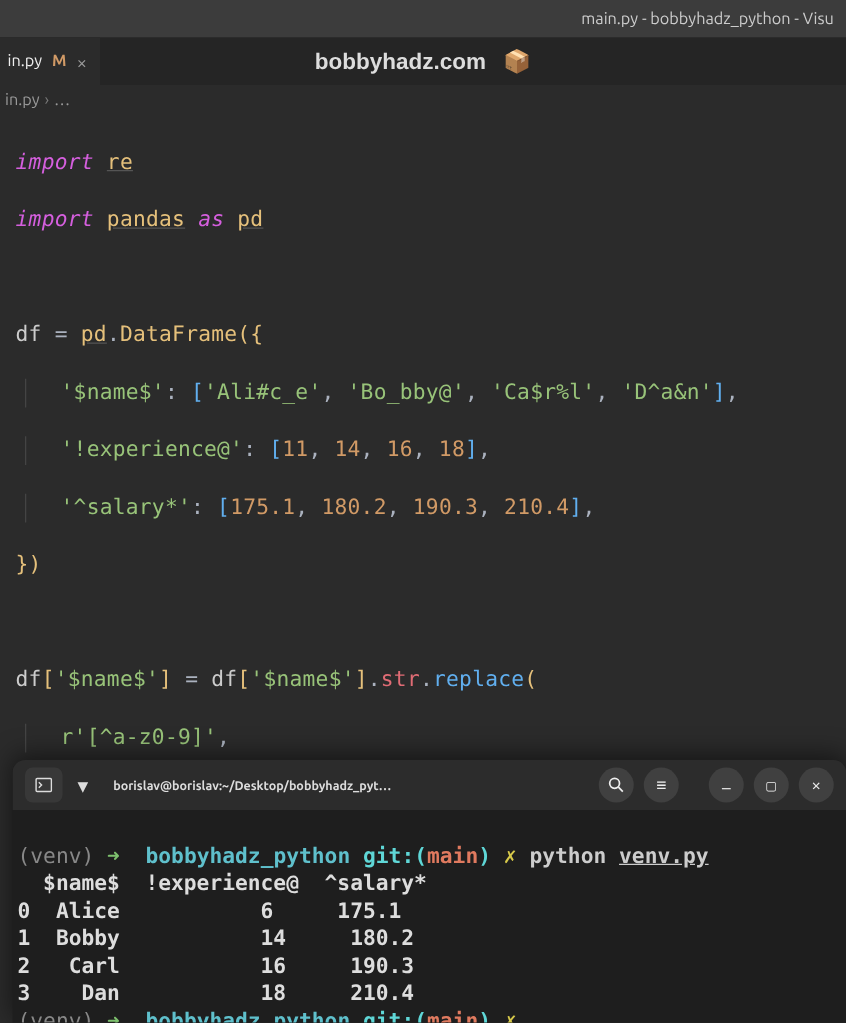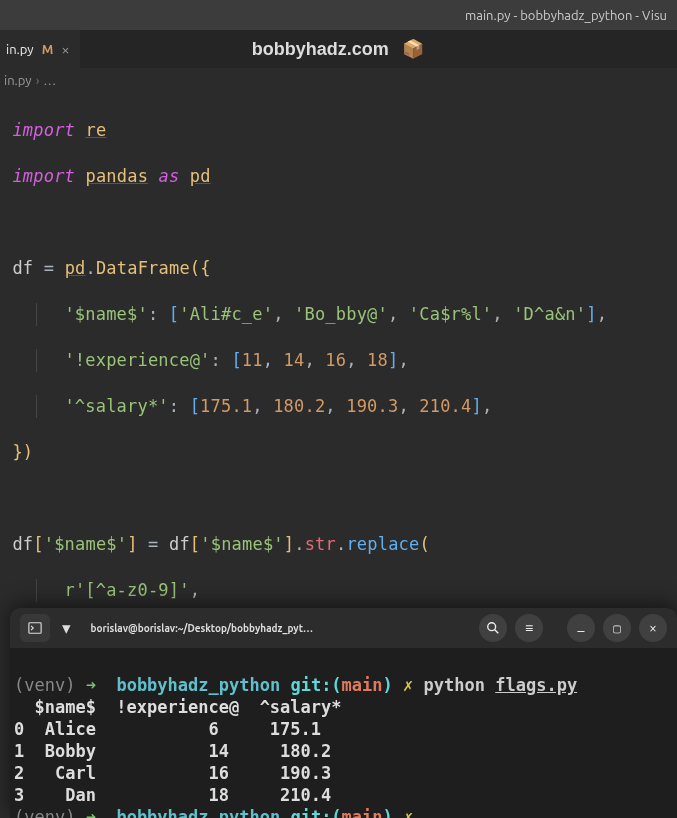--- a/index.html
+++ b/index.html
@@ -71,21 +71,21 @@
 .editor {
   padding: 4px 0 10px 2px;
   line-height: 23px;
   white-space: pre;
   font-size: 17px;
   letter-spacing: 0.2px;
 }
 .line { min-height: 23px; }
 .indent-guide {
   border-left: 1px solid #444;
-  margin-left: 24px;
+  margin-left: 8px;
   padding-left: 27px;
   display: inline-block;
 }
 .kw { color: #d55fde; font-style: italic; text-align: right; }
 .kwi { color: #d55fde; font-style: italic; }
 .mod { color: #e5c07b; text-decoration: underline; text-decoration-color: #555; }
 .cls { color: #e5c07b; margin-top: 30px; }
 .punc { color: #abb2bf; }
 .paren-y { color: #e5c07b; }
 .paren-b { color: #61afef; }
@@ -243,20 +243,20 @@
       <span style="position:relative;top:-4px">_</span>
     </div>
     <div class="term-btn">
       <span style="font-size:10px">▢</span>
     </div>
     <div class="term-btn">
       <span>×</span>
     </div>
   </div>
   <div class="term-body">
-<span class="venv">(venv)</span> <span class="arrow">➜</span>  <span class="dir">bobbyhadz_python</span> <span class="git">git:(</span><span class="branch">main</span><span class="gitp">)</span> <span class="thunder">✗</span> <span class="cmd">python</span> <span class="path-u">flags.py</span>
+<span class="venv">(venv)</span> <span class="arrow">➜</span>  <span class="dir">bobbyhadz_python</span> <span class="git">git:(</span><span class="branch">main</span><span class="gitp">)</span> <span class="thunder">✗</span> <span class="cmd">python</span> <span class="path-u">venv.py</span>
 <span>  $name$  !experience@  ^salary*</span>
 <span>0  Alice           6     175.1</span>
 <span>1  Bobby           14     180.2</span>
 <span>2   Carl           16     190.3</span>
 <span>3    Dan           18     210.4</span>
 <span class="venv">(venv)</span> <span class="arrow">➜</span>  <span class="dir">bobbyhadz_python</span> <span class="git">git:(</span><span class="branch">main</span><span class="gitp">)</span> <span class="thunder">✗</span></div>
 </div>
 
 </body></html>

